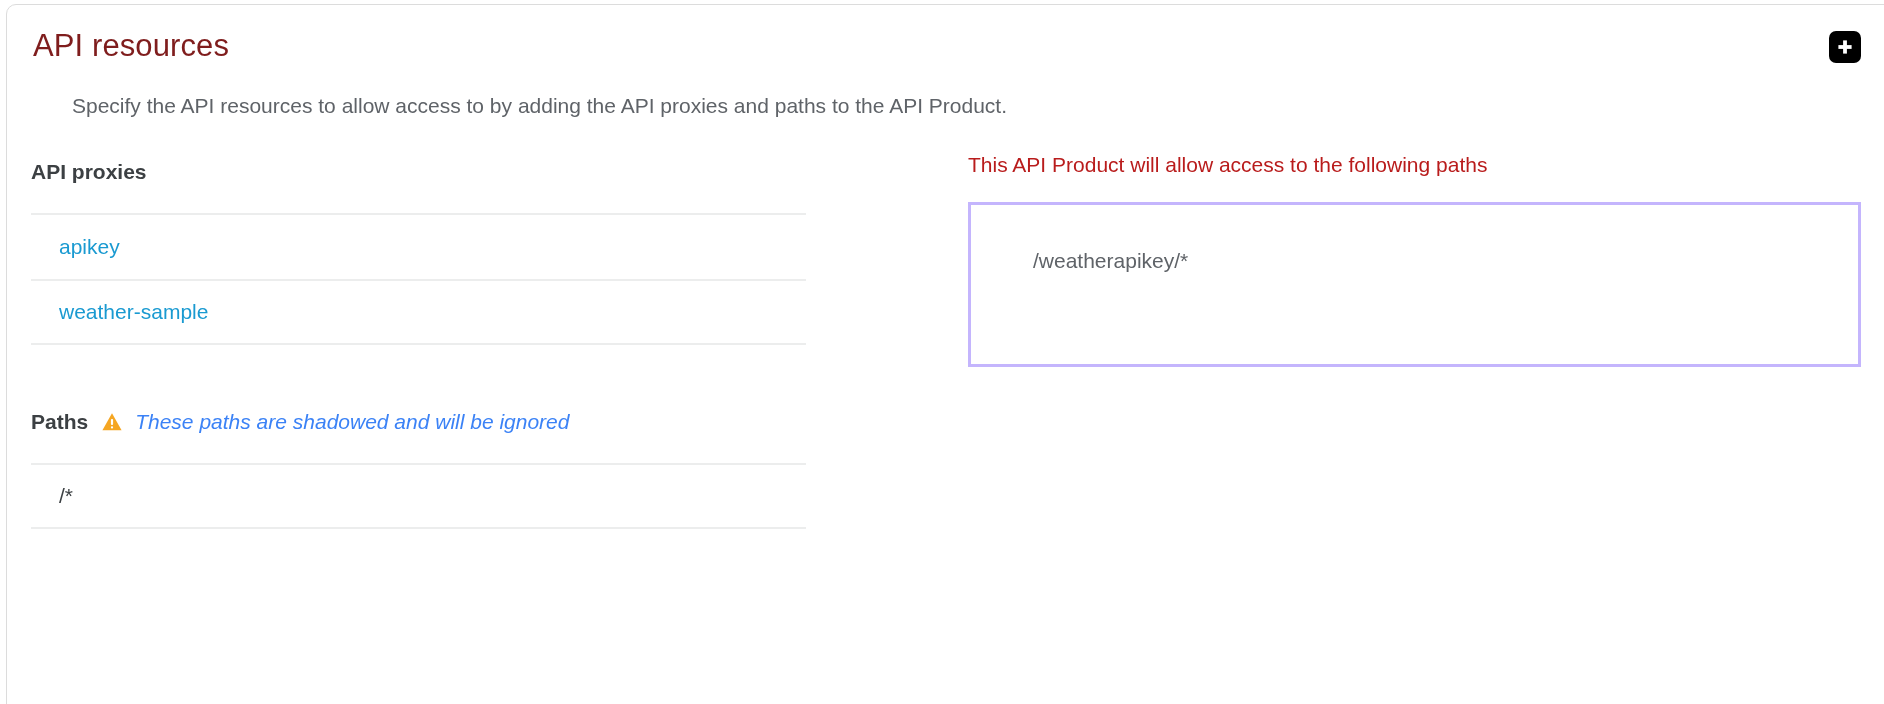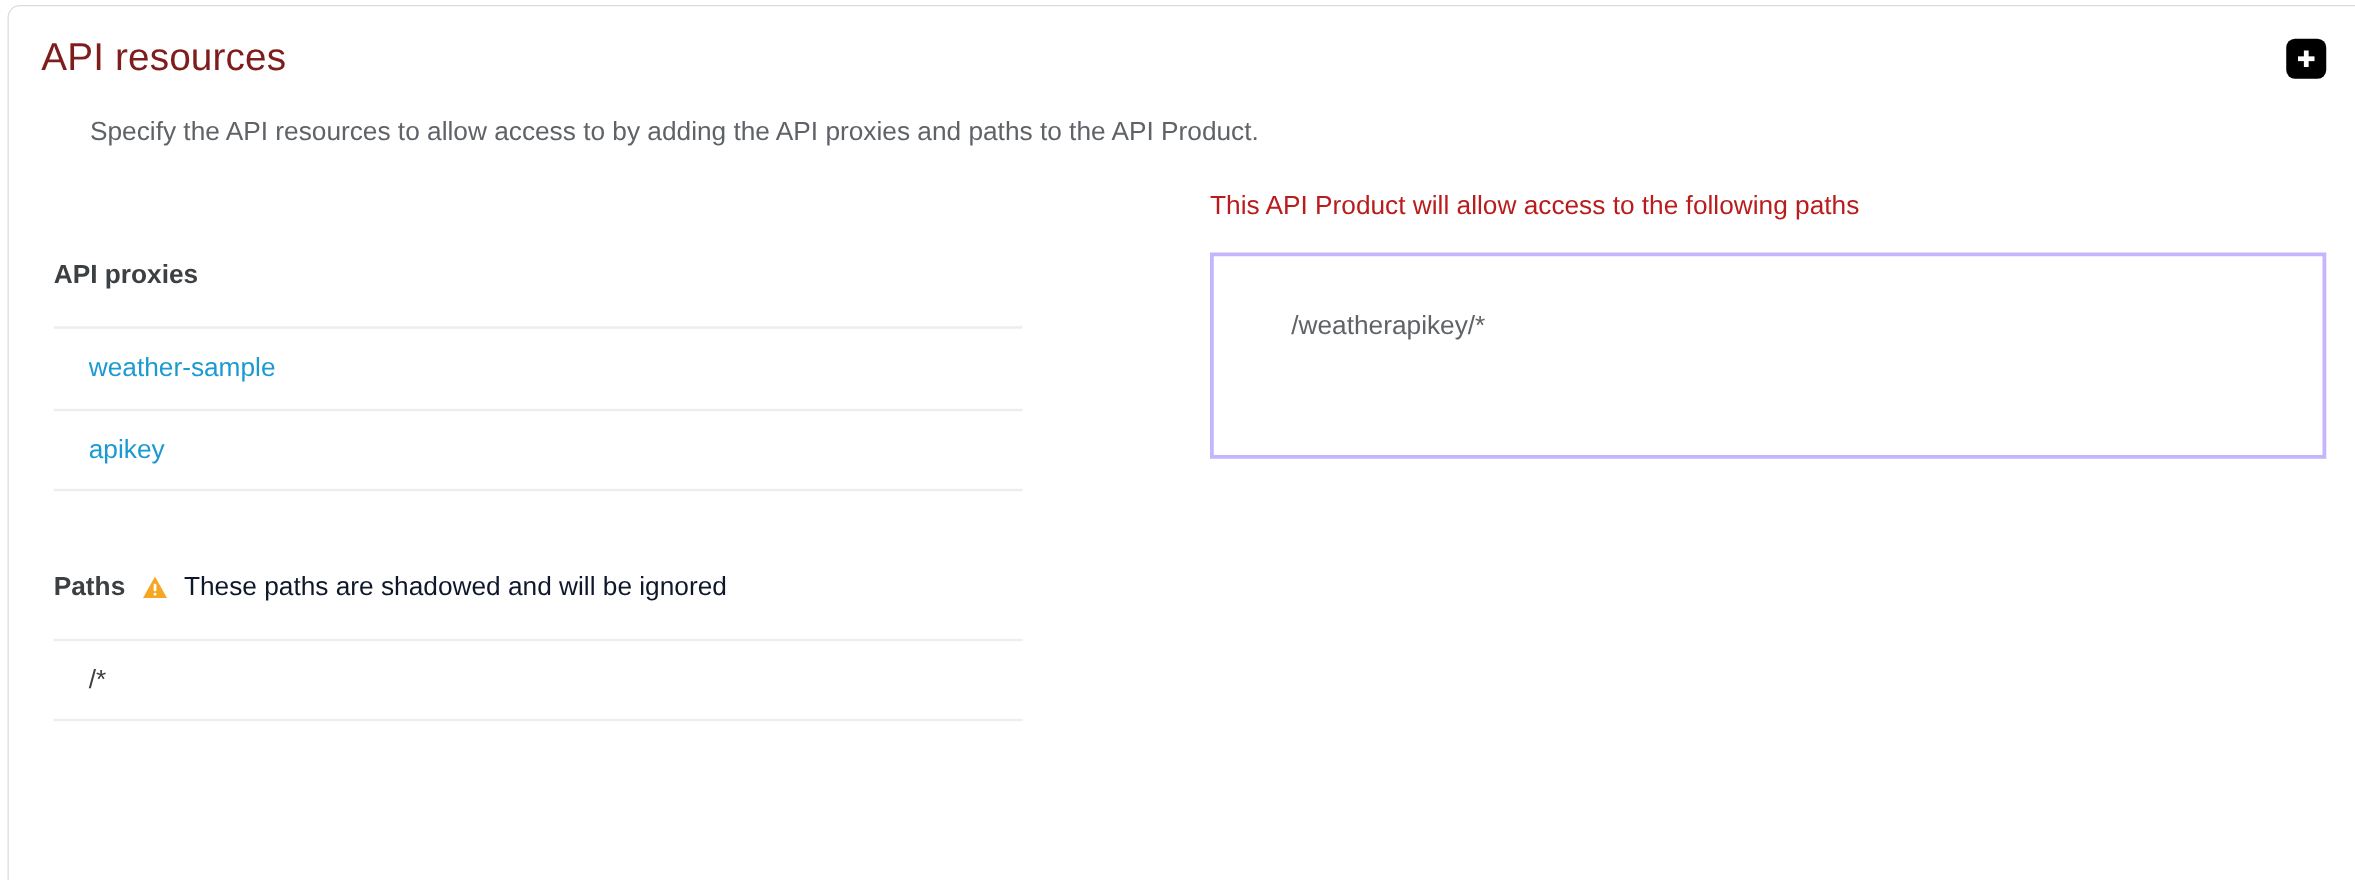--- a/index.html
+++ b/index.html
@@ -64,24 +64,23 @@
     cursor: pointer;
     display: flex;
     align-items: center;
     justify-content: center;
   }
   .add-btn svg { display: block; }
 
   
   .col-left {
     position: absolute;
-    left: 36px;
+    left: 24px;
     top: 150px;
     width: 780px;
-    margin-top: 48px;
   }
   .col-right {
     position: absolute;
     left: 961px;
     top: 148px;
     width: 900px;
   }
 
   
   .section-head {
@@ -91,21 +90,22 @@
     margin: 0 0 0 0;
     height: 34px;
     line-height: 34px;
     display: flex;
     align-items: center;
     white-space: nowrap;
   }
   .section-head .warn-note {
     font-size: 21px;
     font-weight: 400;
-    color: #0f172a;
+    font-style: italic;
+    color: #3b82f6;
     margin-left: 12px;
     white-space: nowrap;
   }
 
   
   .warn-icon {
     display: inline-flex;
     align-items: center;
     justify-content: center;
     margin-left: 13px;
@@ -182,24 +182,24 @@
   </button>
 
   <div class="col-left">
 
     <div class="section-head">
       <span>API proxies</span>
     </div>
 
     <ul class="res-list proxies-list">
       <li class="res-item">
-        <a href="#">weather-sample</a>
+        <a href="#">apikey</a>
       </li>
       <li class="res-item">
-        <a href="#">apikey</a>
+        <a href="#">weather-sample</a>
       </li>
     </ul>
 
     <div class="section-head paths-block">
       <span>Paths</span>
       <span class="warn-icon">
         <svg width="22" height="22" viewBox="0 0 22 22">
           <path d="M11 2.2 L20.6 19.3 L1.4 19.3 Z" fill="#f5a623"></path>
           <rect x="9.9" y="8.0" width="2.2" height="6.0" rx="1" fill="#ffffff"></rect>
           <rect x="9.9" y="15.2" width="2.2" height="2.2" rx="1" fill="#ffffff"></rect>

